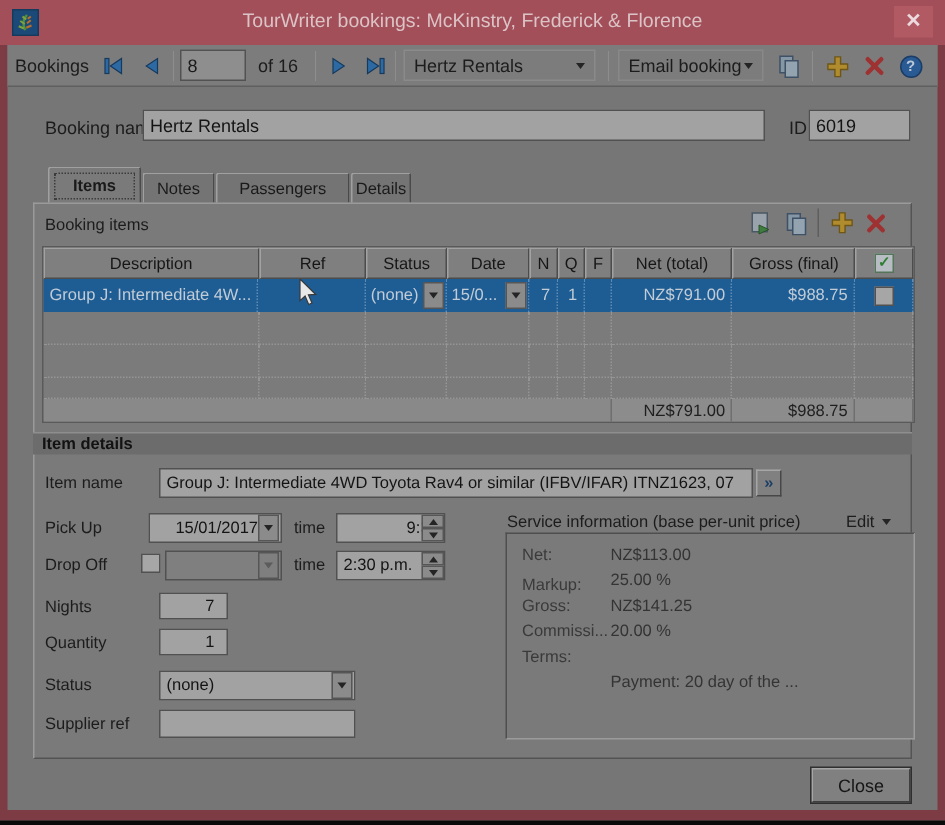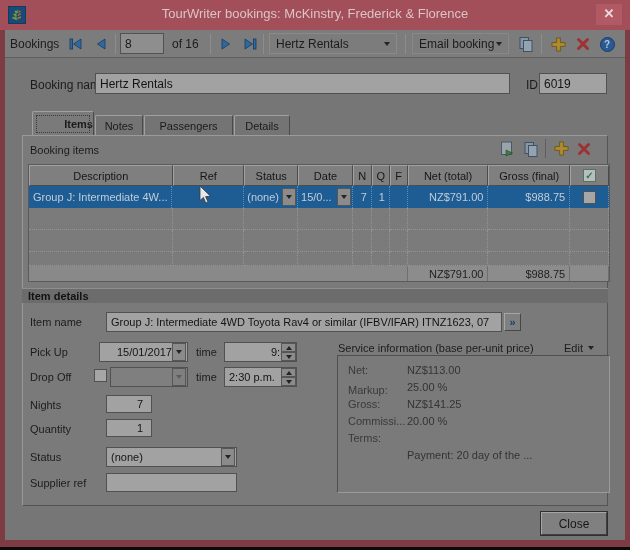--- a/index.html
+++ b/index.html
@@ -31,21 +31,21 @@
   
   .lbl{font-size:11px;color:#1c1c1c;}
   .sunken{background:#a2a2a2;border:1px solid #515151;font-size:11px;color:#141414;}
   .raised{background:#808080;border-top:1px solid #a6a6a6;border-left:1px solid #a6a6a6;
     border-right:1px solid #474747;border-bottom:1px solid #474747;}
   input.sunken{padding:0 4px;}
   
   .tab{font-size:11px;color:#1a1a1a;background:#747474;border-top:1px solid #a0a0a0;border-left:1px solid #a0a0a0;
     border-right:1px solid #4a4a4a;border-top-left-radius:2px;border-top-right-radius:2px;
     display:flex;align-items:center;justify-content:center;}
-  .tab.active{background:#7a7a7a;font-weight:bold;justify-content:flex-end;}
+  .tab.active{background:#7a7a7a;font-weight:bold;}
   .tab-focus{position:absolute;left:3px;top:3px;right:3px;bottom:3px;border:1px dotted #3c3c3c;}
   .tab-page{left:22px;top:135px;width:586px;height:371px;background:#7a7a7a;border:1px solid #9a9a9a;
     border-right-color:#545454;border-bottom-color:#545454;}
   
   .grid{left:28px;top:164px;width:582px;height:118px;background:#7b7b7b;border:1px solid #5a5a5a;overflow:hidden;}
   .grow{display:flex;width:580px;}
   .hcell{height:21px;background:#7f7f7f;border-top:1px solid #a2a2a2;border-left:1px solid #a2a2a2;
     border-right:1px solid #4c4c4c;border-bottom:1px solid #4c4c4c;font-size:11px;color:#161616;
     display:flex;align-items:center;justify-content:center;overflow:hidden;}
   .dcell{height:22px;font-size:11px;display:flex;align-items:center;overflow:hidden;
@@ -170,21 +170,21 @@
   <div class="abs tab active" style="left:32px;top:111px;width:62px;height:25px;">
     <div class="tab-focus"></div>
     <span>Items</span>
   </div>
   <div class="abs tab" style="left:95px;top:115px;width:48px;height:21px;">
     <span>Notes</span>
   </div>
   <div class="abs tab" style="left:144px;top:115px;width:89px;height:21px;">
     <span>Passengers</span>
   </div>
-  <div class="abs tab" style="left:234px;top:115px;width:56px;height:21px;text-align:right;">
+  <div class="abs tab" style="left:234px;top:115px;width:40px;height:21px;text-align:right;">
     <span>Details</span>
   </div>
   <div class="abs tab-page"></div>
 
   <span class="abs lbl" style="left:30px;top:144px;">Booking items</span>
   <div class="abs icon-btn" style="left:498px;top:139px;width:18px;height:19px;">
     <svg width="16" height="16" viewBox="0 0 16 16">
       <rect x="2.5" y="1" width="10" height="12.5" fill="#9aa3ab" stroke="#4a5864"></rect>
       <polygon points="7,9 13.5,12 7,15" fill="#3e7d3e" stroke="#254d25" stroke-width="0.6"></polygon>
       </svg>

